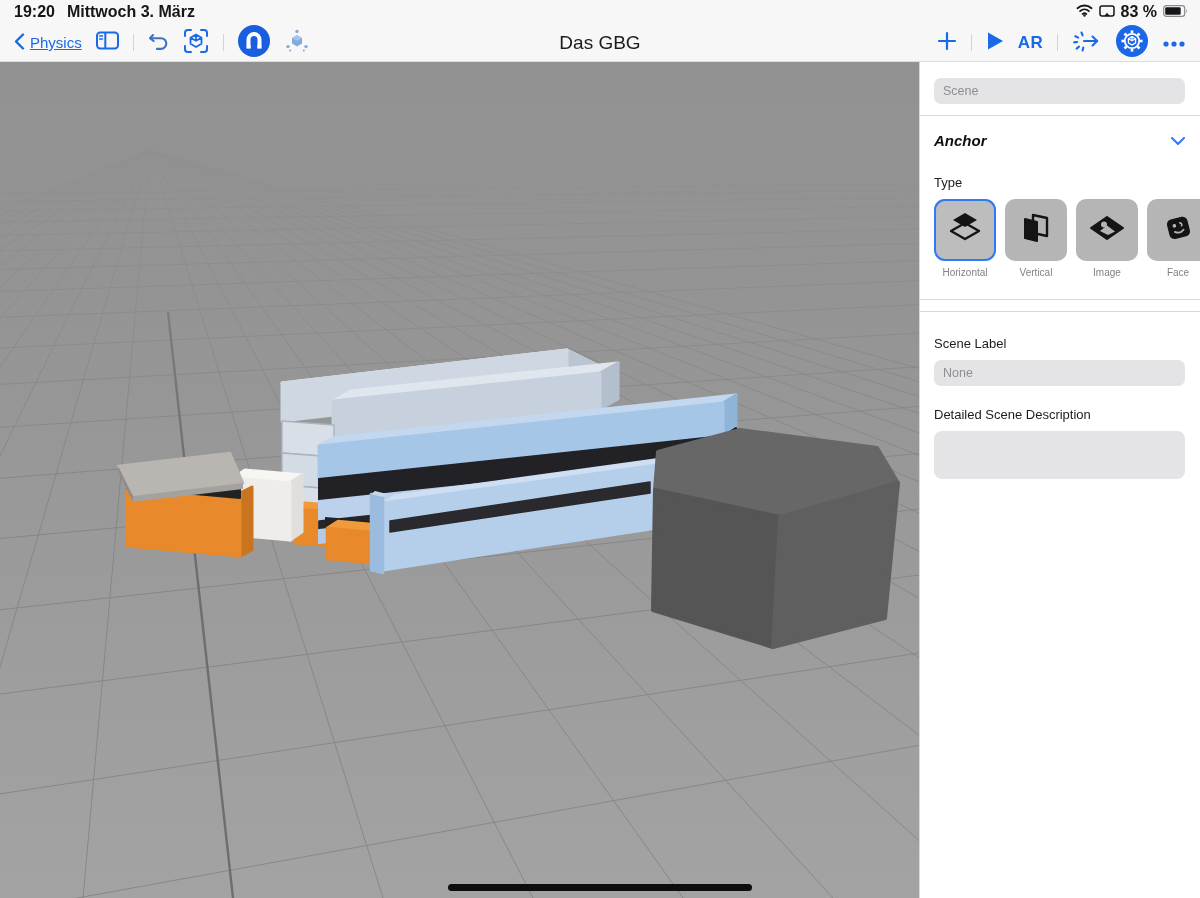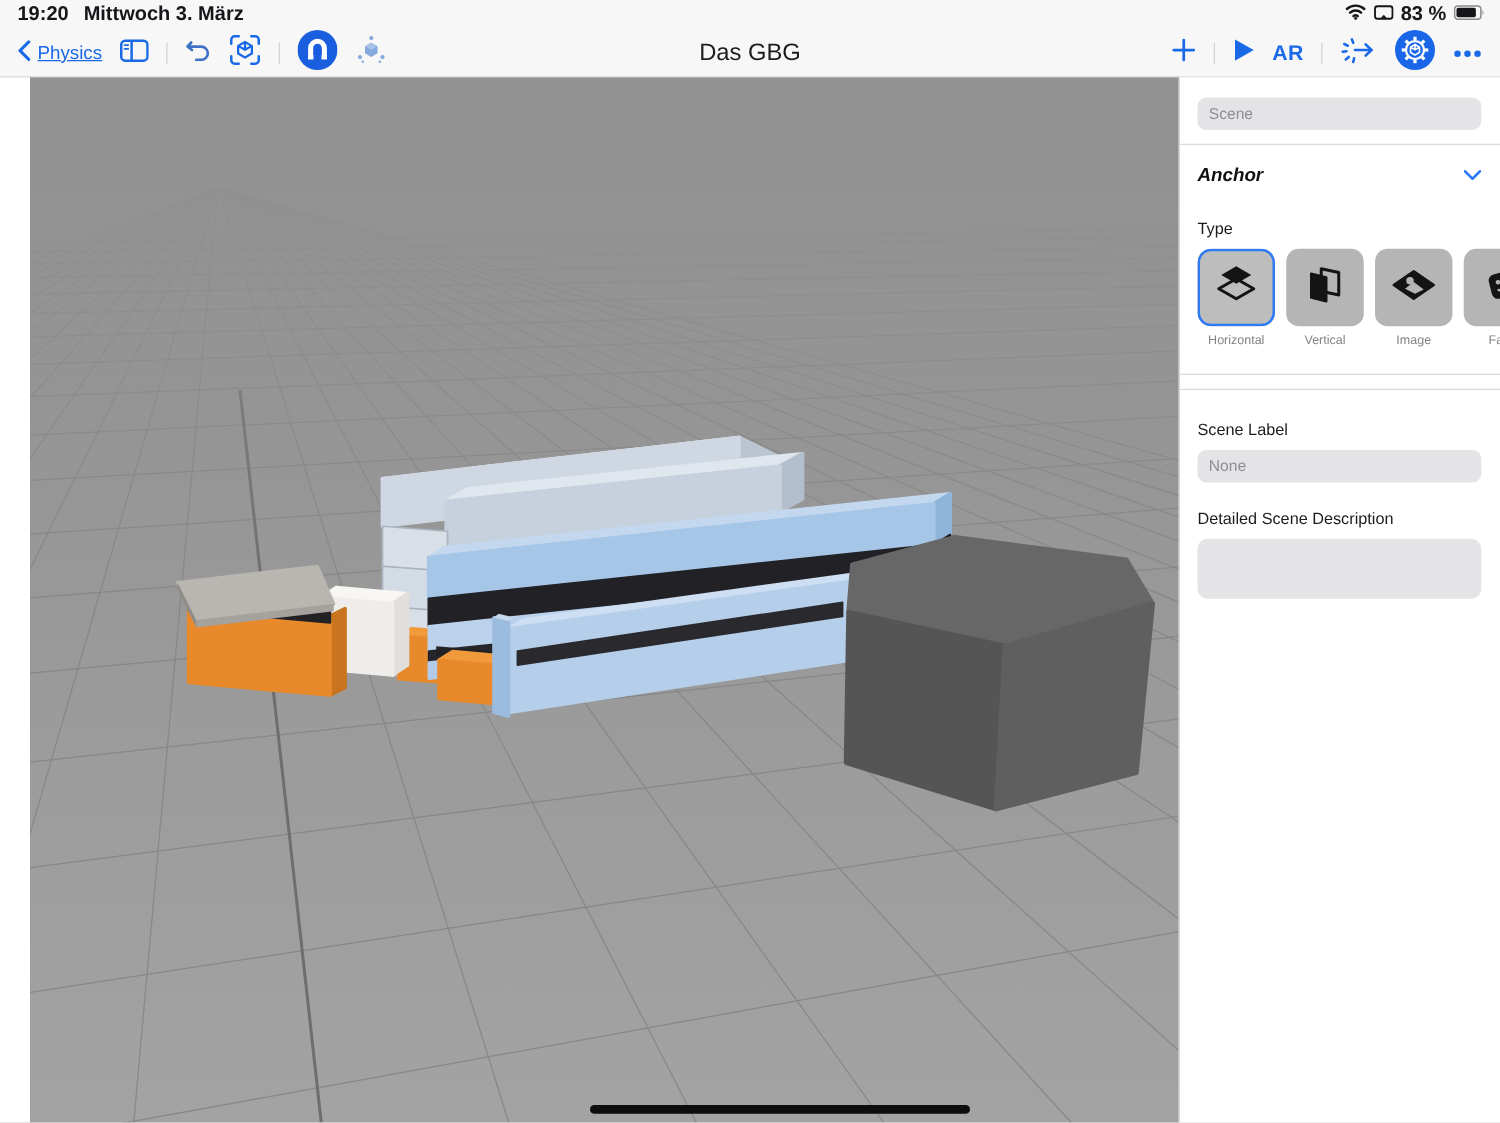--- a/index.html
+++ b/index.html
@@ -19,21 +19,21 @@
   .tb-right { margin-left:auto; }
   .tb-title { position:absolute; left:0; right:0; text-align:center; font-size:19px;
     font-weight:500; color:#1c1c1e; pointer-events:none; }
   .back { display:flex; align-items:center; gap:5px; color:#1a6ae8; font-size:15px; }
   .back-label { text-decoration:underline; }
   .tb-divider { width:1px; height:17px; background:#d2d2d7; }
   .icon-btn { display:flex; align-items:center; justify-content:center; }
   .ar-label { color:#1a6ae8; font-size:17px; font-weight:600; letter-spacing:.3px; }
 
   
-  .main { display:flex; height:836px;padding-left:24px; }
+  .main { display:flex; height:836px; }
   .viewport { position:relative; width:919px; height:836px; background:#979797; }
   .viewport svg { display:block; }
   .home-indicator { position:absolute; left:448px; top:822px; width:304px; height:7px;
     border-radius:4px; background:#0d0d0d; }
 
   
   .panel { width:281px; height:836px; background:#ffffff; border-left:1px solid #d8d8d8;
     overflow:hidden; color:#1c1c1e; position:relative; }
   .p-field { margin:16px 15px 0 14px; height:26px; background:#e4e4e6; border-radius:7px;
     display:flex; align-items:center; padding:0 9px; font-size:12.5px; color:#8e8e93; }

